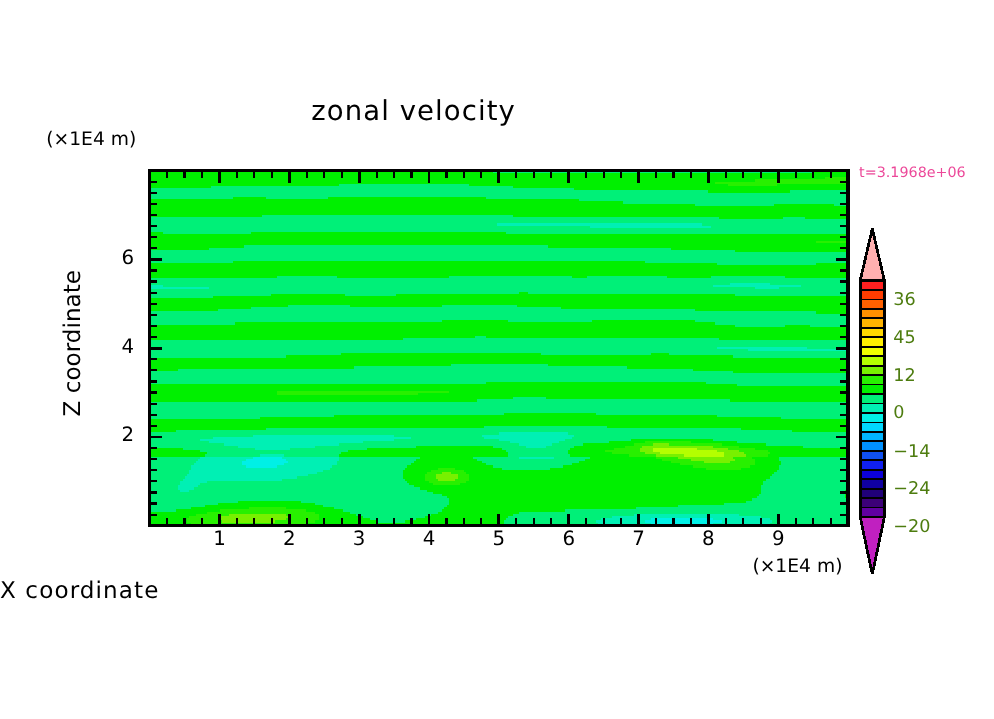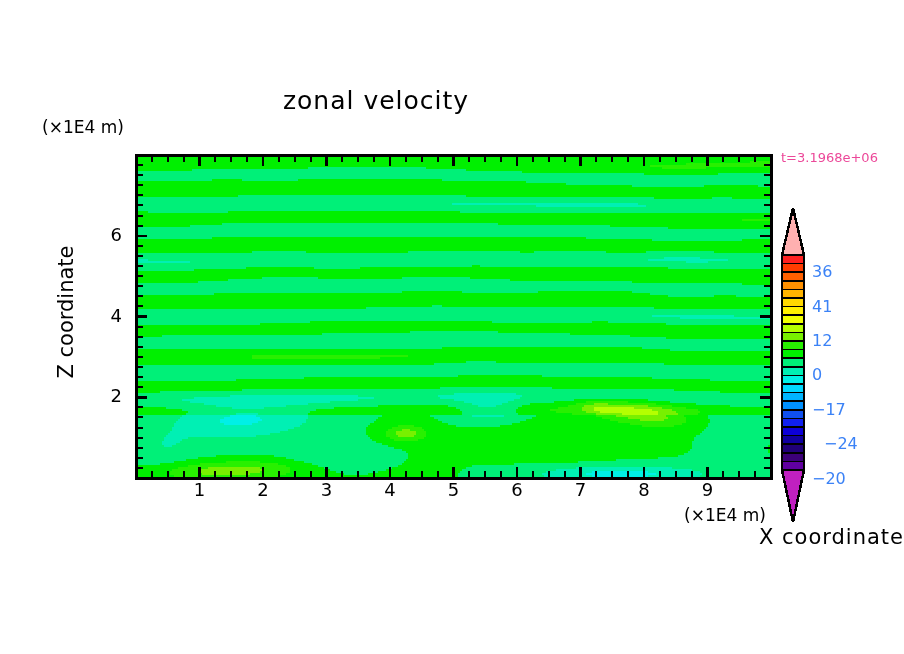--- a/index.html
+++ b/index.html
@@ -11,28 +11,28 @@
          letter-spacing:1px;font-family:"DejaVu Sans","Liberation Sans",sans-serif;}
   #yunit{left:42px;top:117px;font-size:17px;color:#000;
          font-family:"DejaVu Sans","Liberation Sans",sans-serif;}
   #xunit{left:684px;top:505px;font-size:17px;color:#000;
          font-family:"DejaVu Sans","Liberation Sans",sans-serif;}
   #tstamp{left:781px;top:150px;font-size:13px;color:#ec4899;
           font-family:"DejaVu Sans","Liberation Sans",sans-serif;}
   #ytitle{left:-24px;top:300px;width:180px;text-align:center;font-size:21px;color:#000;
           transform:rotate(-90deg);transform-origin:50% 50%;
           font-family:"DejaVu Sans","Liberation Sans",sans-serif;}
-  #xtitle{left:0;top:525px;width:904px;text-align:right;font-size:21px;color:#000;
+  #xtitle{left:0;top:525px;width:904px;text-align:left;font-size:21px;color:#000;
           letter-spacing:1px;
           font-family:"DejaVu Sans","Liberation Sans",sans-serif;}
   .xtl{position:absolute;top:479px;width:40px;margin-left:-20px;text-align:center;
        font-size:18px;color:#000;font-family:"DejaVu Sans","Liberation Sans",sans-serif;}
   .ytl{position:absolute;left:96px;width:26px;text-align:right;
        font-size:18px;color:#000;font-family:"DejaVu Sans","Liberation Sans",sans-serif;}
-  .cbl{position:absolute;left:812px;font-size:16px;color:#3b82f6;
+  .cbl{position:absolute;left:812px;font-size:16px;color:#4d7c0f;
        font-family:"DejaVu Sans","Liberation Sans",sans-serif;}
   svg{display:block;}
 </style>
 </head>
 <body>
 
 <div class="abs" id="title">zonal velocity</div>
 <div class="abs" id="yunit">(×1E4 m)</div>
 <div class="abs" id="xunit">(×1E4 m)</div>
 <div class="abs" id="tstamp">t=3.1968e+06</div>
@@ -850,19 +850,19 @@
     <div class="xtl" style="left: 644px;">8</div>
     <div class="xtl" style="left: 707.5px;">9</div>
   </div>
 <div class="abs" id="yticklabels">
     <div class="ytl" style="top: 385.25px;">2</div>
     <div class="ytl" style="top: 304.5px;">4</div>
     <div class="ytl" style="top: 223.75px;">6</div>
   </div>
 <div class="abs" id="cbarlabels">
     <div class="cbl" style="top: 262.2px;">36</div>
-    <div class="cbl" style="top: 296.6px;">41</div>
+    <div class="cbl" style="top: 296.6px;">45</div>
     <div class="cbl" style="top: 331px;">12</div>
     <div class="cbl" style="top: 365.4px;">0</div>
-    <div class="cbl" style="top: 399.8px;">−17</div>
-    <div class="cbl" style="top: 434.2px; margin-left: 12px;">−24</div>
+    <div class="cbl" style="top: 399.8px;">−14</div>
+    <div class="cbl" style="top: 434.2px;">−24</div>
     <div class="cbl" style="top: 468.6px;">−20</div>
   </div>
 
 </body></html>

